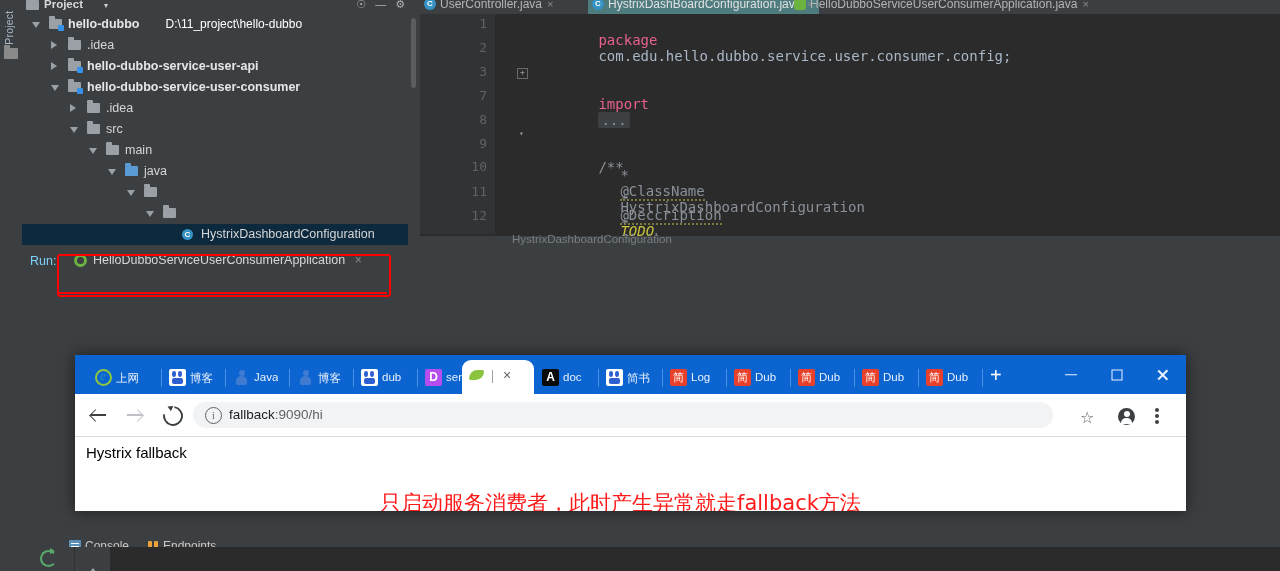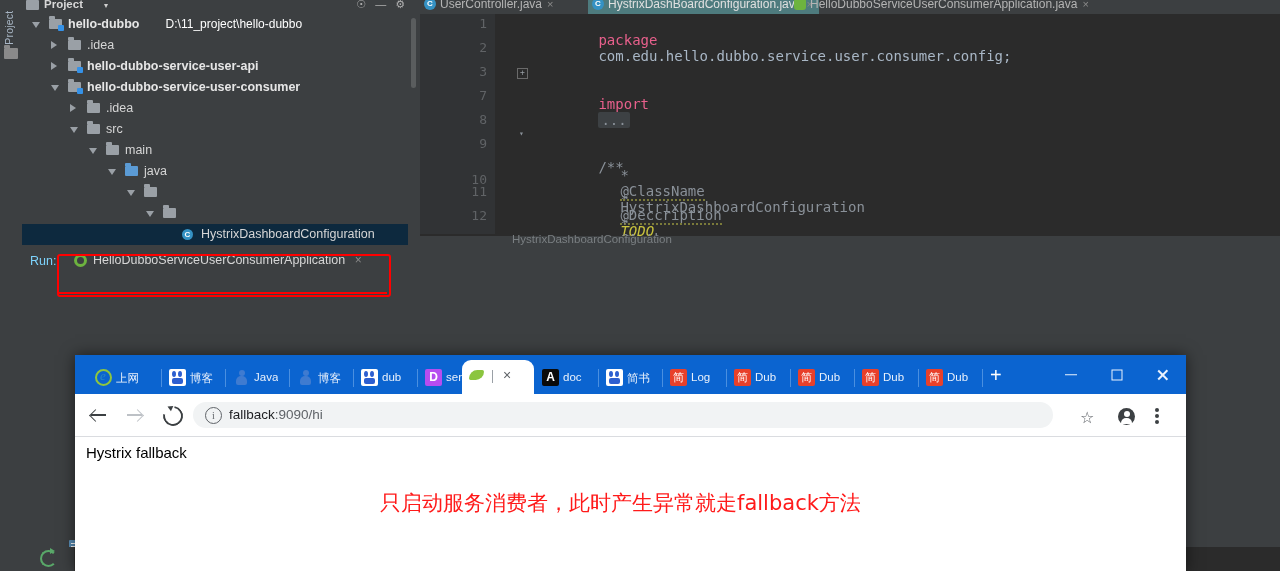--- a/index.html
+++ b/index.html
@@ -107,21 +107,21 @@
   
   #run-tools2{position:absolute;left:52px;top:300px;width:36px;height:271px;background:#3c3f41;border-left:1px solid #323232;}
   .rtool2{position:absolute;left:18px;width:20px;height:20px;transform:translateX(-10px);}
   #rt2-up{top:18px;}
   #rt2-up:before{content:"";position:absolute;left:9px;top:4px;width:2px;height:13px;background:#9aa0a6;}
   #rt2-up:after{content:"";position:absolute;left:5px;top:3px;border-bottom:6px solid #9aa0a6;border-left:5px solid transparent;border-right:5px solid transparent;}
 
   #console-area{position:absolute;left:88px;top:300px;width:1170px;height:271px;background:#2b2b2b;}
 
   
-  #browser{position:absolute;left:75px;top:355px;width:1111px;height:216px;
+  #browser{position:absolute;left:75px;top:355px;width:1111px;height:156px;
            background:#fff;box-shadow:0 0 14px rgba(0,0,0,.55);overflow:hidden;}
   #btabstrip{position:absolute;left:0;top:0;width:1111px;height:39px;background:#0b64d0;}
   .btab{position:absolute;top:8px;height:31px;white-space:nowrap;font-size:11.5px;color:#e8f0fb;}
   .btab .bsep{position:absolute;right:-1px;top:6px;width:1px;height:18px;background:#4a8fe0;}
   .btab .bico{position:absolute;left:6px;top:6px;width:17px;height:17px;}
   .btab .blabel{position:absolute;left:27px;top:8px;overflow:hidden;text-overflow:clip;}
   .btab.active{background:#fff;border-radius:9px 9px 0 0;top:5px;height:34px;color:#333;}
 
   
   .ico-ie{border-radius:50%;border:2.5px solid #8ec63f;box-sizing:border-box;position:relative;}
@@ -268,21 +268,21 @@
 
     <div id="hl8"></div>
 
     <div id="gutter">
         <span class="lnum" style="top: 2px;">1</span>
         <span class="lnum" style="top: 26px;">2</span>
         <span class="lnum" style="top: 50px;">3</span>
         <span class="lnum" style="top: 74px;">7</span>
         <span class="lnum" style="top: 98px;">8</span>
         <span class="lnum" style="top: 122px;">9</span>
-        <span class="lnum" style="top: 158px; margin-left: 24px;">10</span>
+        <span class="lnum" style="top: 145px; margin-left: 24px;">10</span>
         <span class="lnum" style="top: 170px;">11</span>
         <span class="lnum" style="top: 194px;">12</span>
       </div>
 
     <div id="code">
       <div class="cl" style="top:2px;left:36px;">
         <span class="kwp">package</span>
         <span class="pkg">com.edu.hello.dubbo.service.user.consumer.config;</span>
       </div>
       <div class="cl" style="top:50px;left:36px;">

